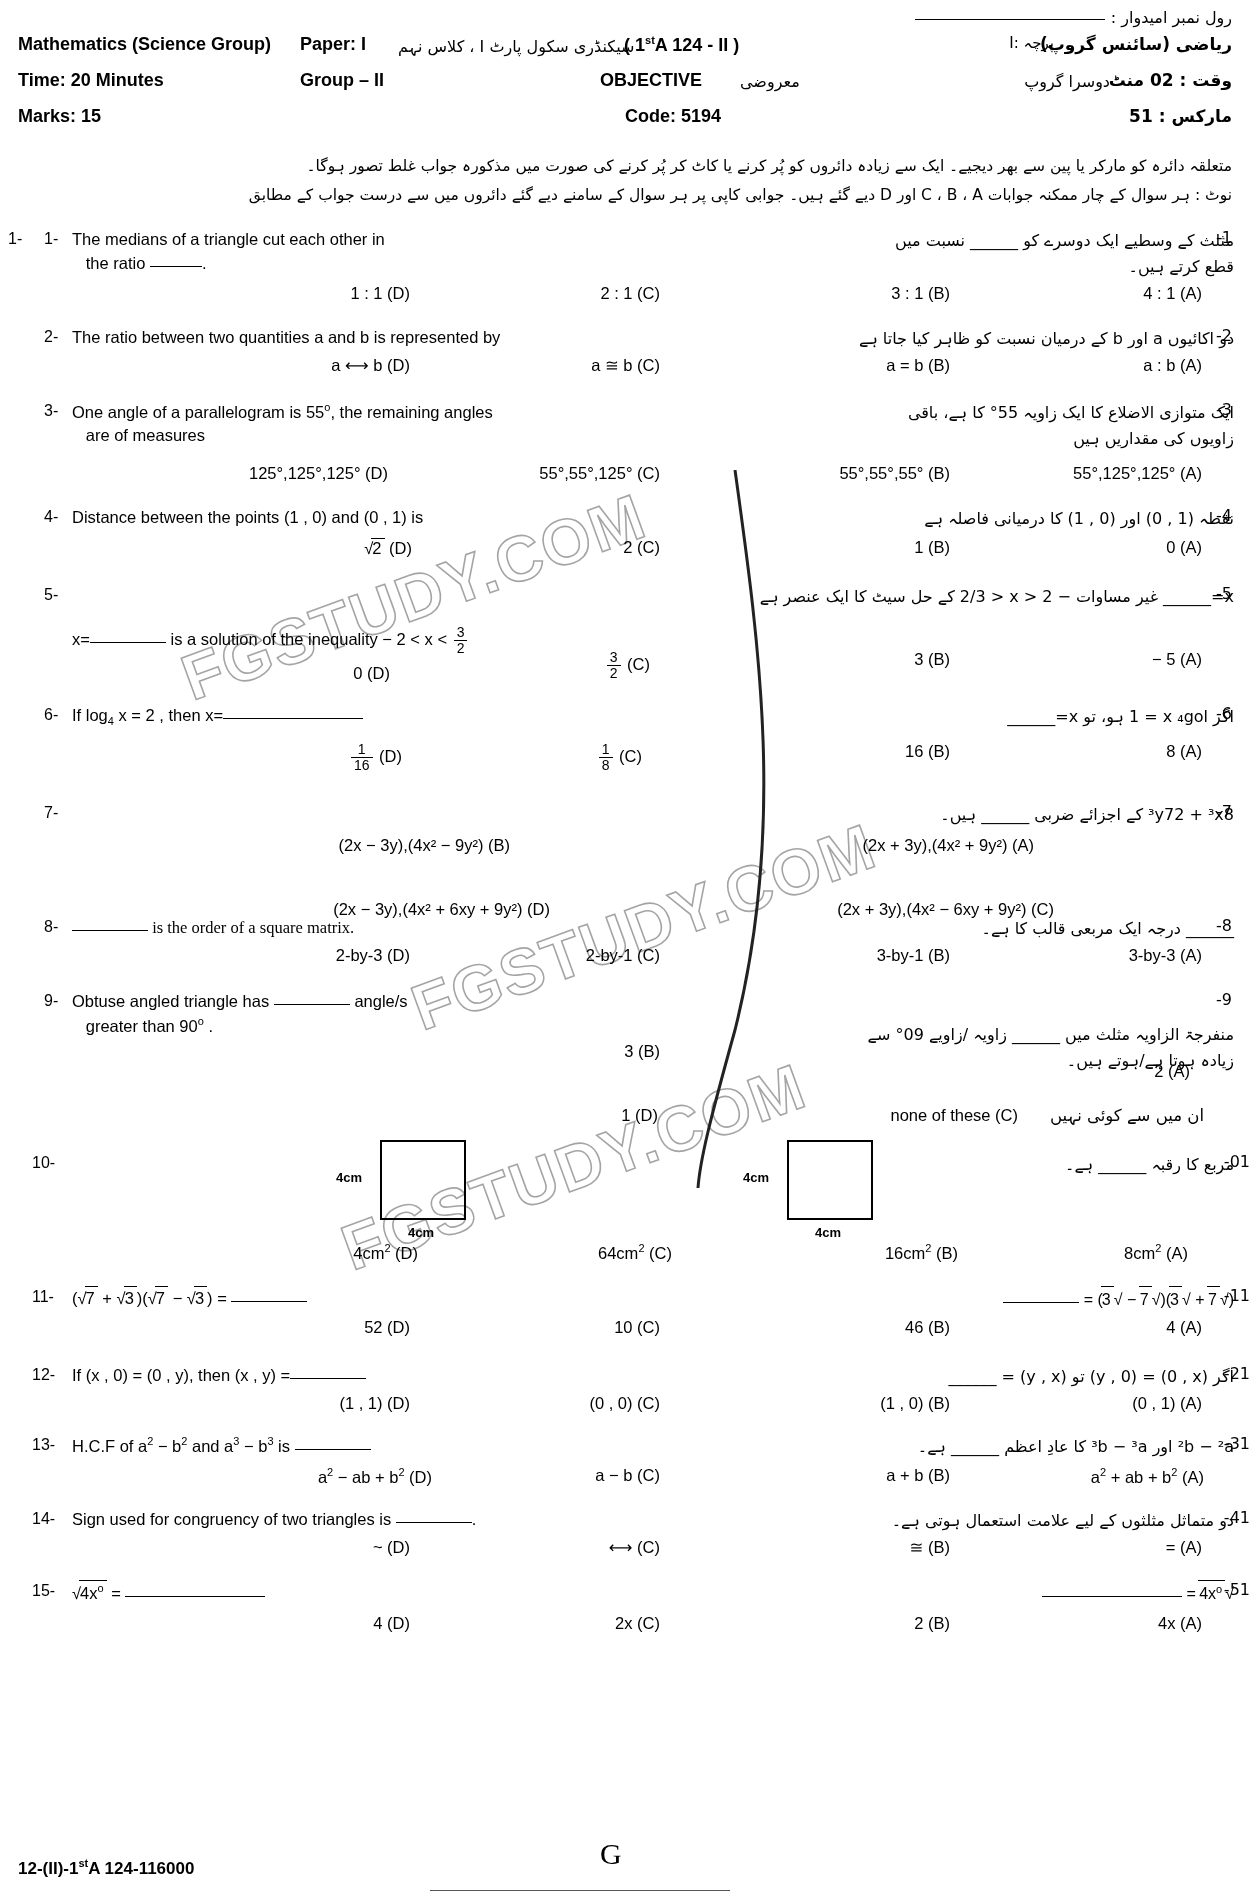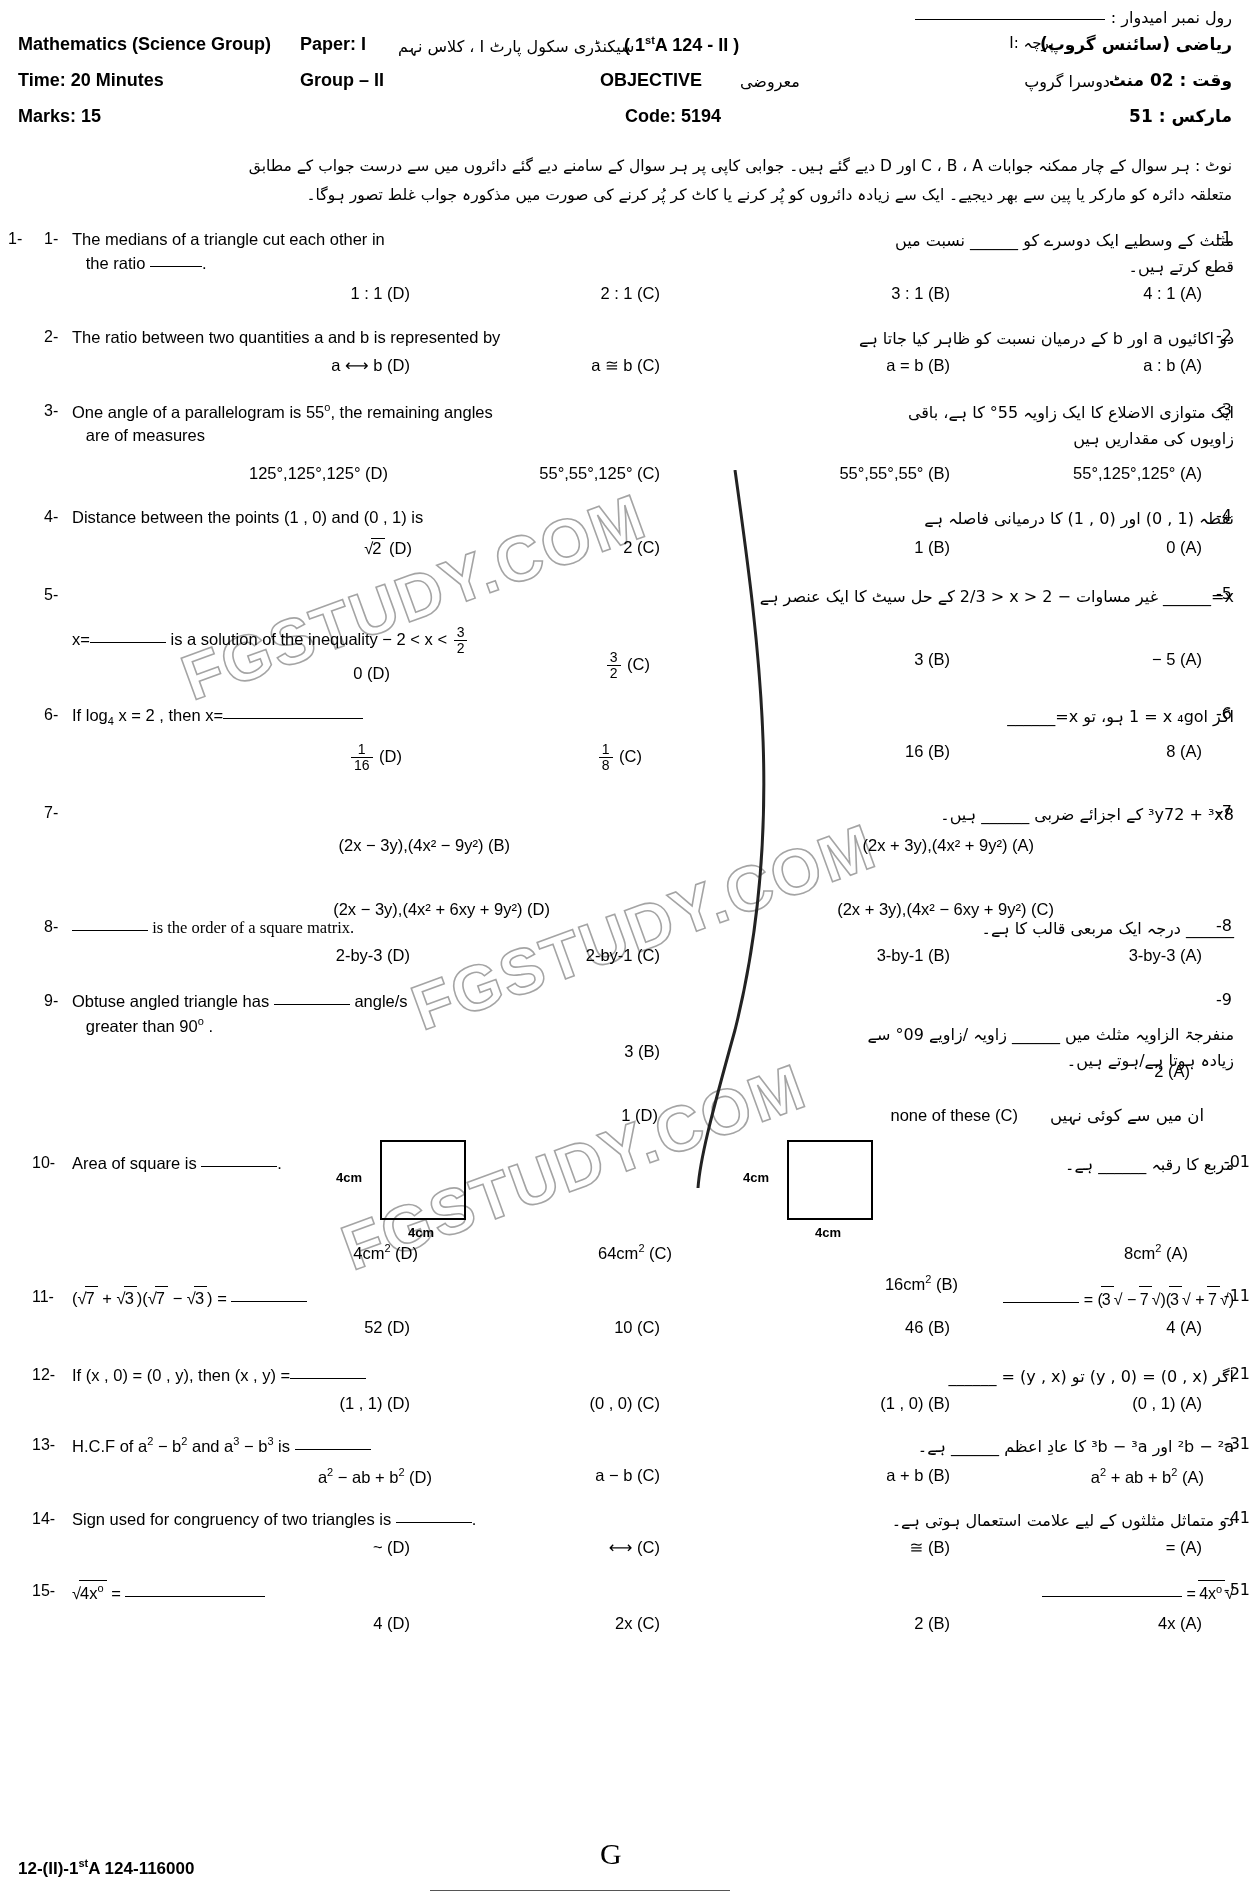--- a/index.html
+++ b/index.html
@@ -279,22 +279,22 @@
       <span class="h-right urdu">وقت : 20 منٹ</span>
     </div>
     <div class="hdr-row" style="top:8px">
       <span class="h-left">Marks: 15</span>
       <span class="h-center" style="left:625px;">Code: 5194</span>
       <span class="h-right urdu">مارکس : 15</span>
     </div>
   </div>
 
   <div class="note">
+    <div class="urdu l2">متعلقہ دائرہ کو مارکر یا پین سے بھر دیجیے۔ ایک سے زیادہ دائروں کو پُر کرنے یا کاٹ کر پُر کرنے کی صورت میں مذکورہ جواب غلط تصور ہوگا۔</div>
     <div class="urdu">نوٹ : ہر سوال کے چار ممکنہ جوابات A ، B ، C اور D دیے گئے ہیں۔ جوابی کاپی پر ہر سوال کے سامنے دیے گئے دائروں میں سے درست جواب کے مطابق</div>
-    <div class="urdu l2">متعلقہ دائرہ کو مارکر یا پین سے بھر دیجیے۔ ایک سے زیادہ دائروں کو پُر کرنے یا کاٹ کر پُر کرنے کی صورت میں مذکورہ جواب غلط تصور ہوگا۔</div>
   </div>
 
   <div class="wm wm1">FGSTUDY.COM</div>
   <div class="wm wm2">FGSTUDY.COM</div>
   <div class="wm wm3">FGSTUDY.COM</div>
   <svg class="curve" viewBox="0 0 200 720">
     <path d="M95 0 C 120 180, 145 360, 95 560 C 70 650, 60 690, 58 718" stroke="#222" stroke-width="3" fill="none"></path>
   </svg>
 
   <div class="qarea">
@@ -429,36 +429,33 @@
       </div>
       <div class="opts" style="top:82px;">
         <span class="opt" style="right:592px;">1 (D)</span>
         <span class="opt" style="right:232px;">none of these (C)</span>
         <span class="opt urdu" style="right:46px;">ان میں سے کوئی نہیں</span>
       </div>
     </div>
 
     <div class="qblock" style="height:152px;">
       <span class="qnum-left" style="left:32px;top:22px;">10-</span>
-      <div class="qen" style="top:20px;left:72px;width:420px;">
-        Area of square is <span class="blank"></span>.
-      </div>
       <div class="sq" style="left:380px;top:8px;">
         <span class="lab-left">4cm</span>
         <span class="lab-bot">4cm</span>
       </div>
       <div class="qur urdu" style="top:20px;right:16px;width:300px;">مربع کا رقبہ ______ ہے۔</div>
       <span class="qnum-right urdu" style="top:20px;right:0px;">10-</span>
       <div class="sq" style="left:787px;top:8px;">
         <span class="lab-left">4cm</span>
         <span class="lab-bot">4cm</span>
       </div>
       <div class="opts" style="top:110px;">
         <span class="opt optA" style="right:62px;">8cm<sup class="e">2</sup> (A)</span>
-        <span class="opt optB" style="right:292px;margin-top:31px;">16cm<sup class="e">2</sup> (B)</span>
+        <span class="opt optB" style="right:292px;">16cm<sup class="e">2</sup> (B)</span>
         <span class="opt optC" style="right:578px;">64cm<sup class="e">2</sup> (C)</span>
         <span class="opt optD" style="right:832px;">4cm<sup class="e">2</sup> (D)</span>
       </div>
     </div>
 
     <div class="qblock" style="height:76px;">
       <span class="qnum-left" style="left:32px;top:2px;">11-</span>
       <div class="qen" style="top:0px;left:72px;width:560px;">
         (√<span class="rad">7</span> + √<span class="rad">3</span>)(√<span class="rad">7</span> − √<span class="rad">3</span>) = <span class="blank"></span>
       </div>

